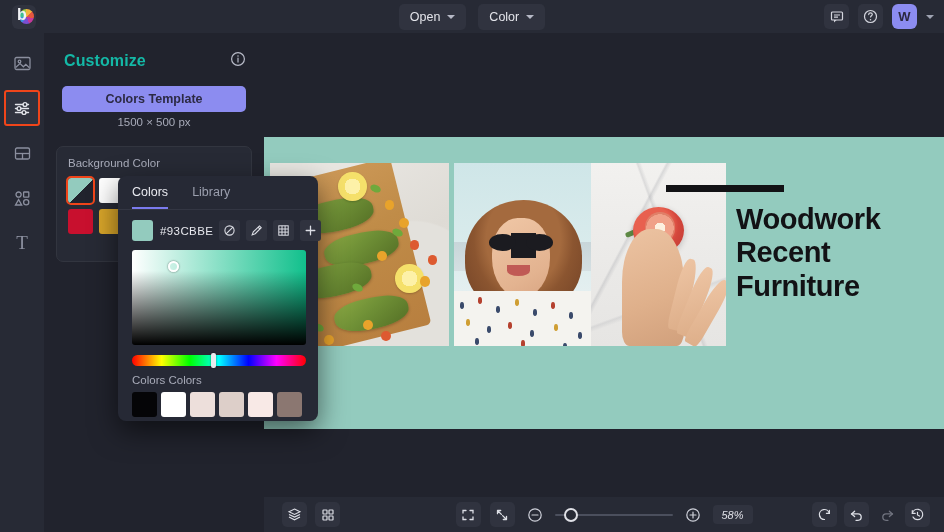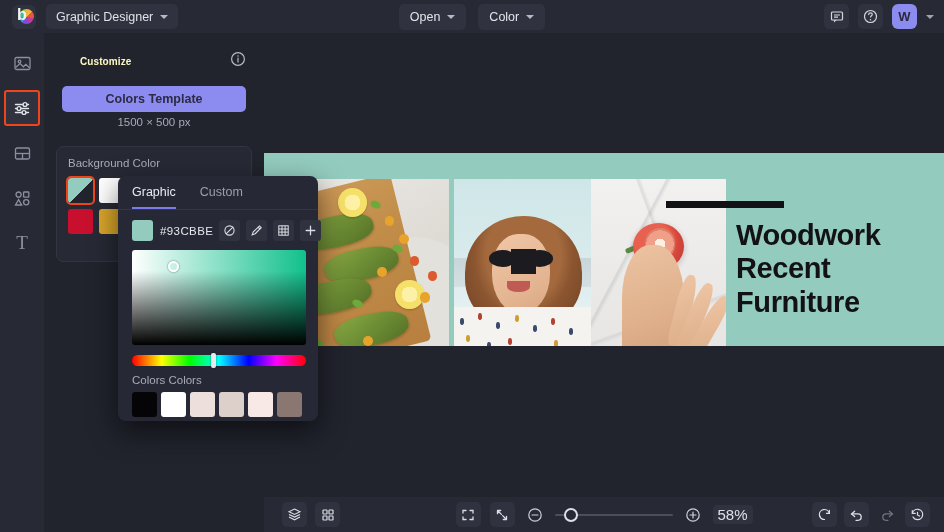--- a/index.html
+++ b/index.html
@@ -113,21 +113,21 @@
   
   .panel {
     position: absolute; left: 44px; top: 33px; width: 220px; height: 499px;
     background: #21232d;
     z-index: 20;
   }
   .panel-head {
     display: flex; align-items: center; justify-content: space-between;
     padding: 18px 18px 0 20px;
   }
-  .panel-title { font-size: 10px; font-weight: 700; color: #fef9c3; letter-spacing: .1px; margin-left: 16px; }
+  .panel-title { font-size: 16px; font-weight: 700; color: #14b8a6; letter-spacing: .1px; }
   .resize-btn {
     margin: 15px 18px 0 18px;
     height: 26px; border-radius: 5px;
     background: #8c8cf0;
     display: flex; align-items: center; justify-content: center;
     font-size: 12.5px; font-weight: 700; color: #2c2a44;
     cursor: pointer;
   }
   .dims { text-align: center; font-size: 11.5px; color: #a8abb9; margin-top: 4px; }
 
@@ -221,22 +221,22 @@
   }
   .recent-grid .sw { width: 25px; height: 25px; border-radius: 3px; }
 
   
   .stage {
     position: absolute; left: 264px; top: 33px; right: 0; bottom: 35px;
     background: #21232d;
     overflow: hidden;
   }
   .artboard {
-    position: absolute; left: 0px; top: 120px;
-    width: 680px; height: 193px;
+    position: absolute; left: 0px; top: 104px;
+    width: 680px; height: 292px;
     background: #93CBBE;
     overflow: hidden;
   }
   .ph {
     position: absolute; top: 26px; height: 183px; overflow: hidden;
   }
   .ph.p1 { left: 6px; width: 179px; }
   .ph.p2 { left: 190px; width: 139px; }
   .ph.p3 { left: 327px; width: 135px; }
 
@@ -392,36 +392,32 @@
   .zknob {
     position: absolute; left: 8px; top: 0;
     width: 14px; height: 14px; border-radius: 50%;
     border: 2px solid #dfe0e6; background: #272a35;
     cursor: grab;
   }
   .zbadge {
     min-width: 40px; height: 19px; border-radius: 4px;
     background: #30333f;
     display: flex; align-items: center; justify-content: center;
-    font-size: 15px; color: #dfe0e7;
+    font-size: 11px; color: #dfe0e7; font-style: italic;
   }
 </style>
 </head>
 <body>
 
 <div id="app">
 
   <div class="topbar">
     <div class="logo-box">
       <div class="logo-disc"></div>
       <div class="logo-b">b</div>
-    </div>
-    <div class="proj-chip">
-      <span>Graphic Designer</span>
-      <span class="chev"></span>
     </div>
 
     <div class="topbar-center">
       <div class="tb-btn">
         <span>Open</span>
         <span class="chev"></span>
       </div>
       <div class="tb-btn">
         <span>Color</span>
         <span class="chev"></span>
@@ -595,22 +591,22 @@
       <div class="ab-head">
         <div>Woodwork</div>
         <div>Recent</div>
         <div>Furniture</div>
       </div>
     </div>
   </div>
 
   <div class="picker">
     <div class="pk-tabs">
-      <div class="pk-tab on">Graphic</div>
-      <div class="pk-tab">Custom</div>
+      <div class="pk-tab on">Colors</div>
+      <div class="pk-tab">Library</div>
     </div>
     <div class="pk-row">
       <div class="pk-chip" style="background: rgb(147, 203, 190);"></div>
       <div class="pk-hex">#93CBBE</div>
       <div class="pk-ic">
         <svg width="13" height="13" viewBox="0 0 13 13" fill="none" stroke="#dcdee5" stroke-width="1.1">
           <circle cx="6.5" cy="6.5" r="4.6"></circle>
           <path d="M2.8 10.2 L10.2 2.8"></path>
         </svg>
       </div>

